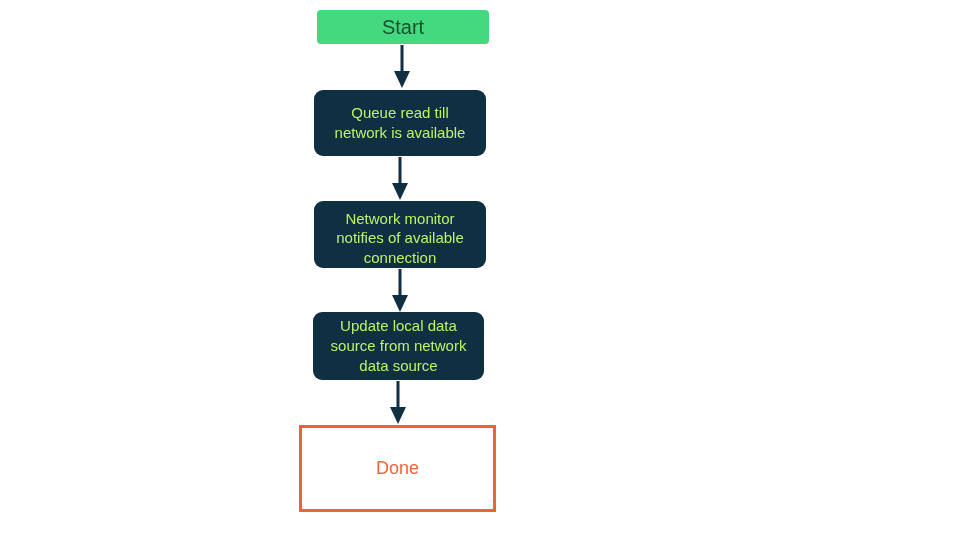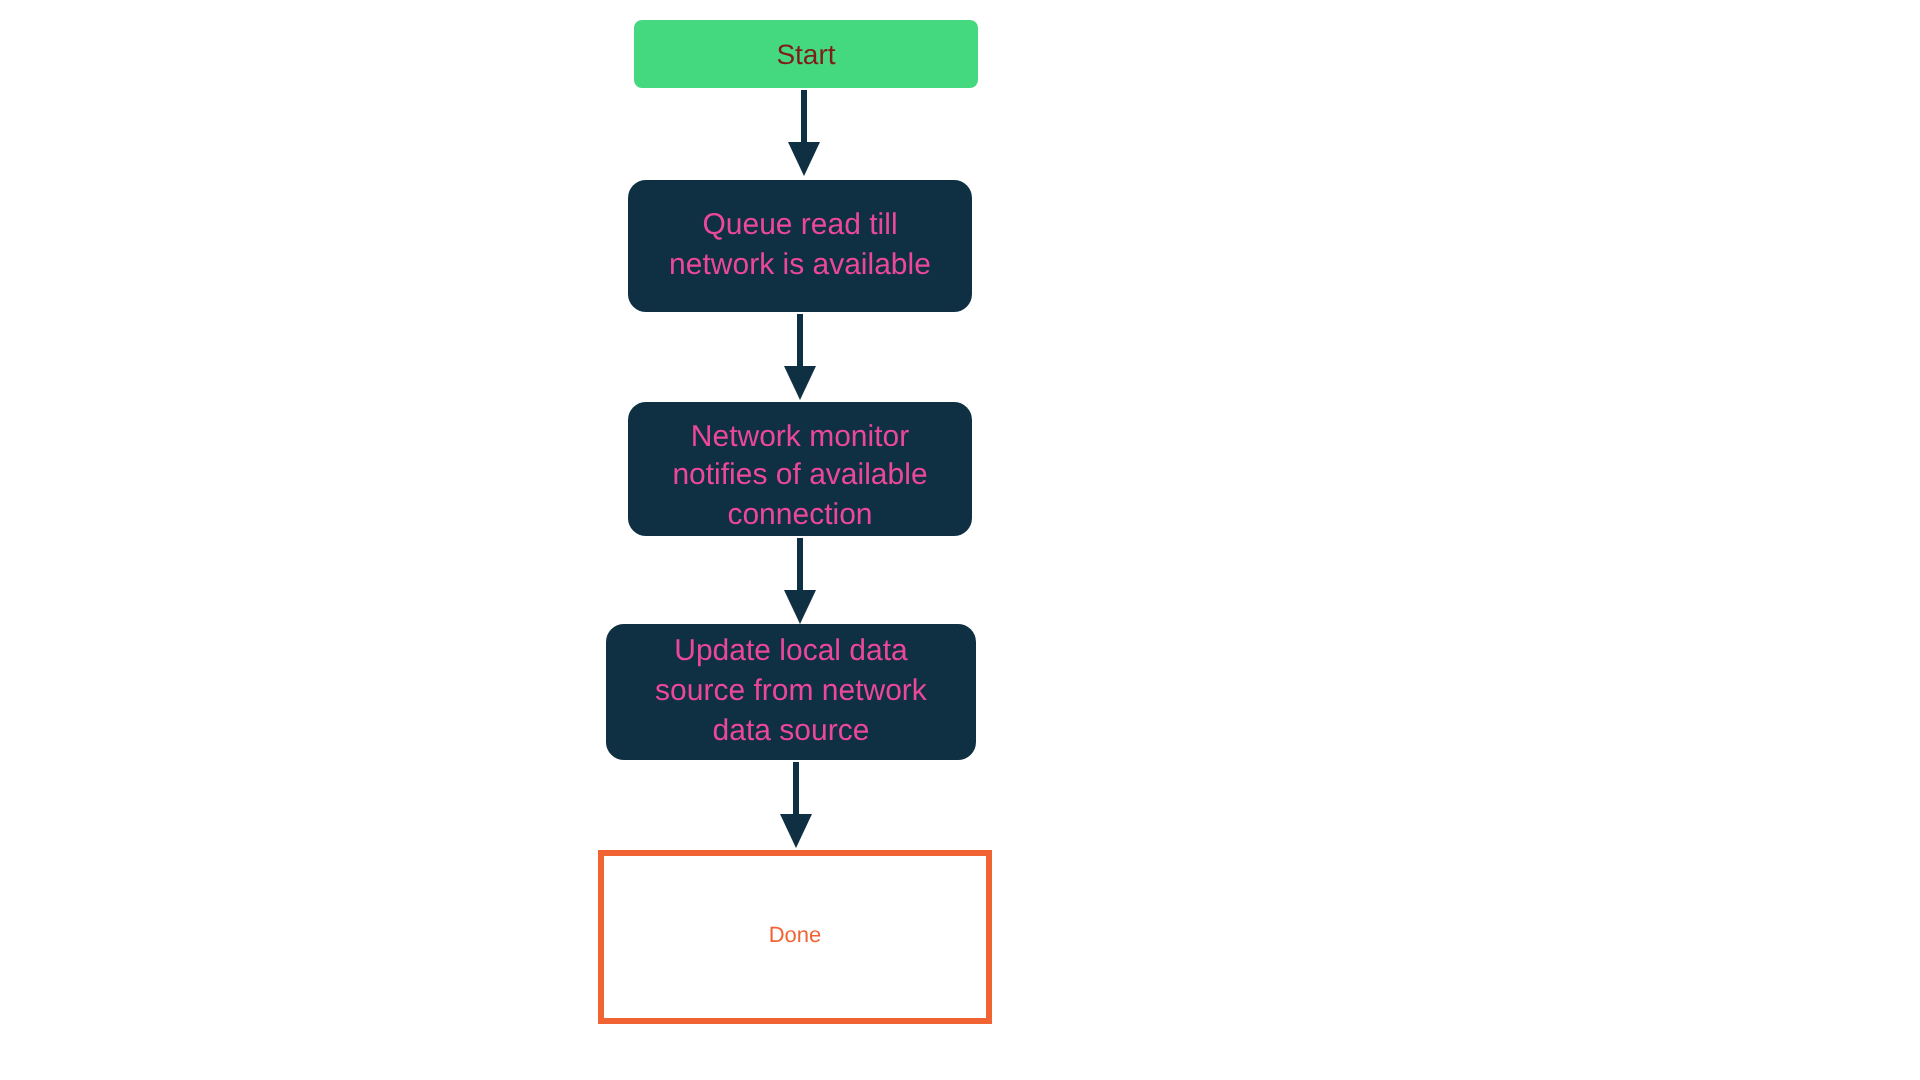--- a/index.html
+++ b/index.html
@@ -39,51 +39,51 @@
   
   .node-start {
     left: 317px;
     top: 10px;
     width: 172px;
     height: 34px;
     background: #45d97f;
     border-radius: 4px;
   }
   .node-start .node-label {
-    color: #7f1d1d;
-    font-size: 14px;
+    color: #14532d;
+    font-size: 20px;
   }
 
   
   .node-process {
     background: #0f2f42;
     border-radius: 9px;
   }
   .node-process .node-label {
-    color: #ec4899;
+    color: #bef264;
     font-size: 15px;
   }
 
   .node-p1 { left: 314px; top: 90px;  width: 172px; height: 66px; }
   .node-p2 { left: 314px; top: 201px; width: 172px; height: 67px; align-items: flex-end; }
-  .node-p3 { left: 303px; top: 312px; width: 185px; height: 68px; }
+  .node-p3 { left: 313px; top: 312px; width: 171px; height: 68px; }
 
   
   .node-done {
     left: 299px;
     top: 425px;
     width: 197px;
     height: 87px;
     background: #ffffff;
     border: 3px solid #f26334;
     border-radius: 0;
   }
   .node-done .node-label {
     color: #f26334;
-    font-size: 11px;
+    font-size: 18px;
   }
 
   
   .arrow {
     position: absolute;
     overflow: visible;
   }
 </style>
 </head>
 <body>

